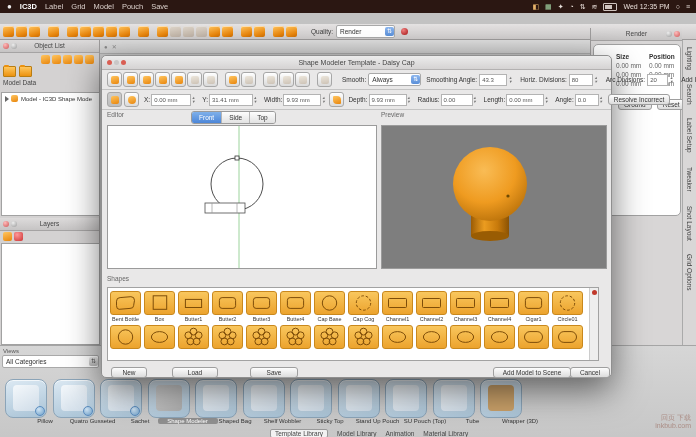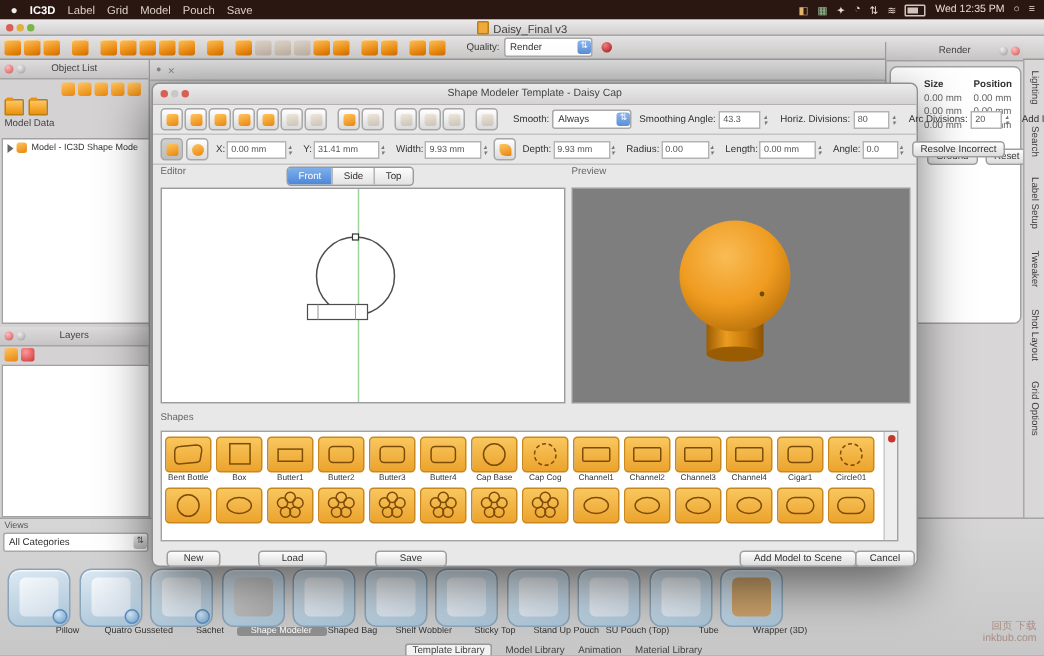--- a/index.html
+++ b/index.html
@@ -125,26 +125,20 @@
       <span>≋</span>
       <span class="batt">
           <i></i>
         </span>
       <span>Wed 12:35 PM</span>
       <span>○</span>
       <span>≡</span>
     </div>
   </div>
 
-  <div class="titlebar">
-    <span class="tl" style="left:4px;background:#d95e53;"></span>
-    <span class="tl" style="left:11px;background:#e0b13f;"></span>
-    <span class="tl" style="left:18px;background:#79b648;"></span>
-    <span class="winTitle"><i class="docIco"></i><span>Daisy_Final v3</span></span>
-  </div>
 
   <div class="toolbar">
     <span id="toolIcons" style="display:flex;align-items:center;">
         <span class="oicon"></span>
         <span class="oicon"></span>
         <span class="oicon"></span>
         <span class="tgap"></span>
         <span class="oicon"></span>
         <span class="tgap"></span>
         <span class="oicon"></span>

